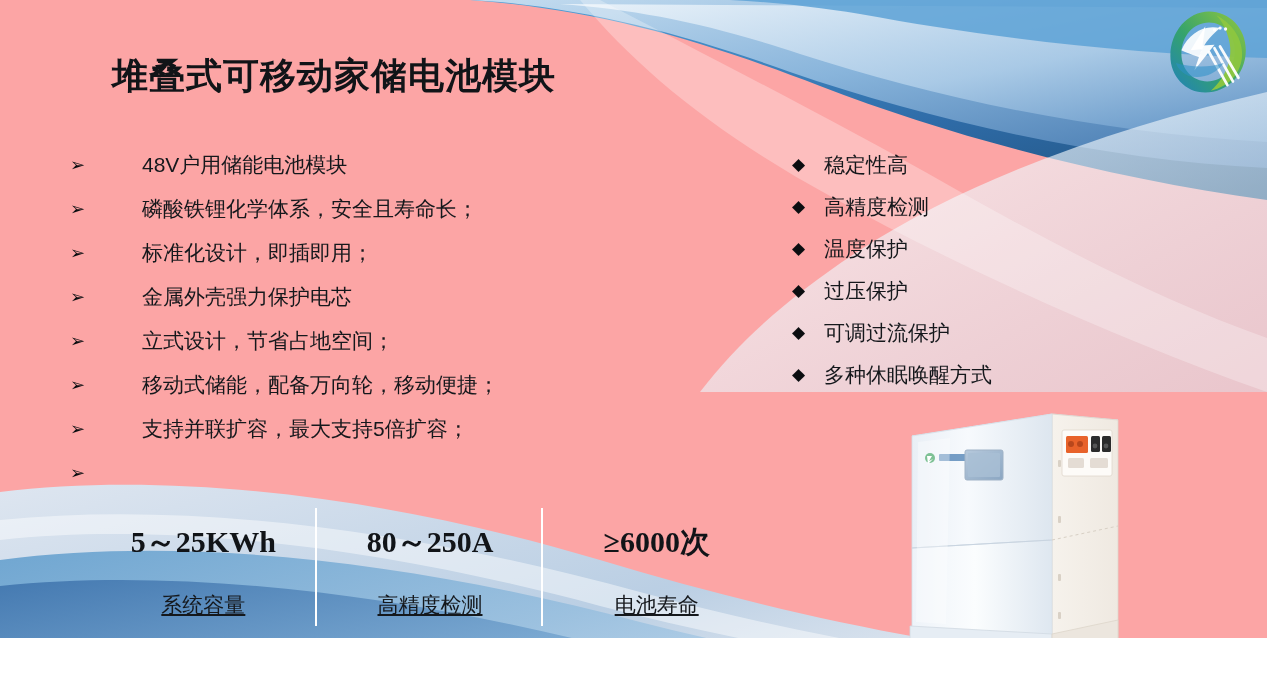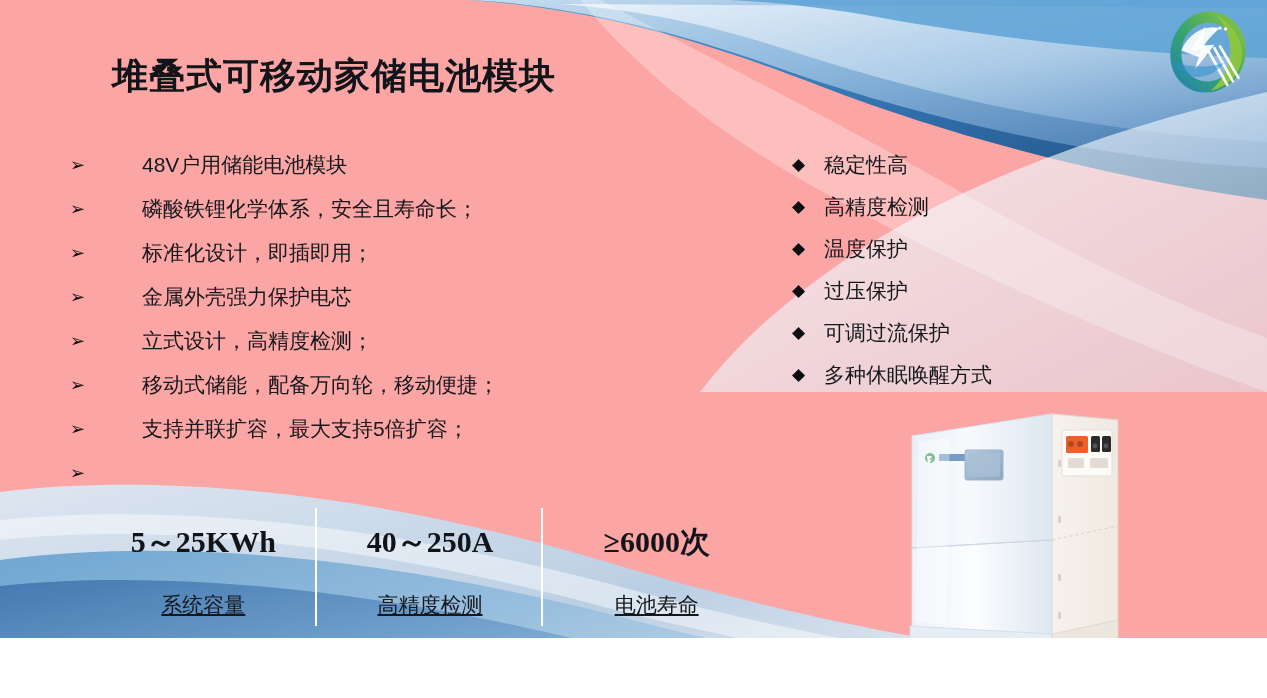--- a/index.html
+++ b/index.html
@@ -257,21 +257,21 @@
     <div class="left-item">
       <span class="left-bullet">➢</span>
       <span class="left-text">标准化设计，即插即用；</span>
     </div>
     <div class="left-item">
       <span class="left-bullet">➢</span>
       <span class="left-text">金属外壳强力保护电芯</span>
     </div>
     <div class="left-item">
       <span class="left-bullet">➢</span>
-      <span class="left-text">立式设计，高精度检测；</span>
+      <span class="left-text">立式设计，节省占地空间；</span>
     </div>
     <div class="left-item">
       <span class="left-bullet">➢</span>
       <span class="left-text">移动式储能，配备万向轮，移动便捷；</span>
     </div>
     <div class="left-item">
       <span class="left-bullet">➢</span>
       <span class="left-text">支持并联扩容，最大支持5倍扩容；</span>
     </div>
     <div class="left-item">
@@ -306,21 +306,21 @@
     </div>
   </div>
 
   <div class="stats">
     <div class="stat-col">
       <div class="stat-value">5～25KWh</div>
       <div class="stat-label">系统容量</div>
       <div class="stat-divider"></div>
     </div>
     <div class="stat-col">
-      <div class="stat-value">40～250A</div>
+      <div class="stat-value">80～250A</div>
       <div class="stat-label">高精度检测</div>
       <div class="stat-divider"></div>
     </div>
     <div class="stat-col">
       <div class="stat-value">≥6000次</div>
       <div class="stat-label">电池寿命</div>
     </div>
   </div>
 
   <div class="product">

